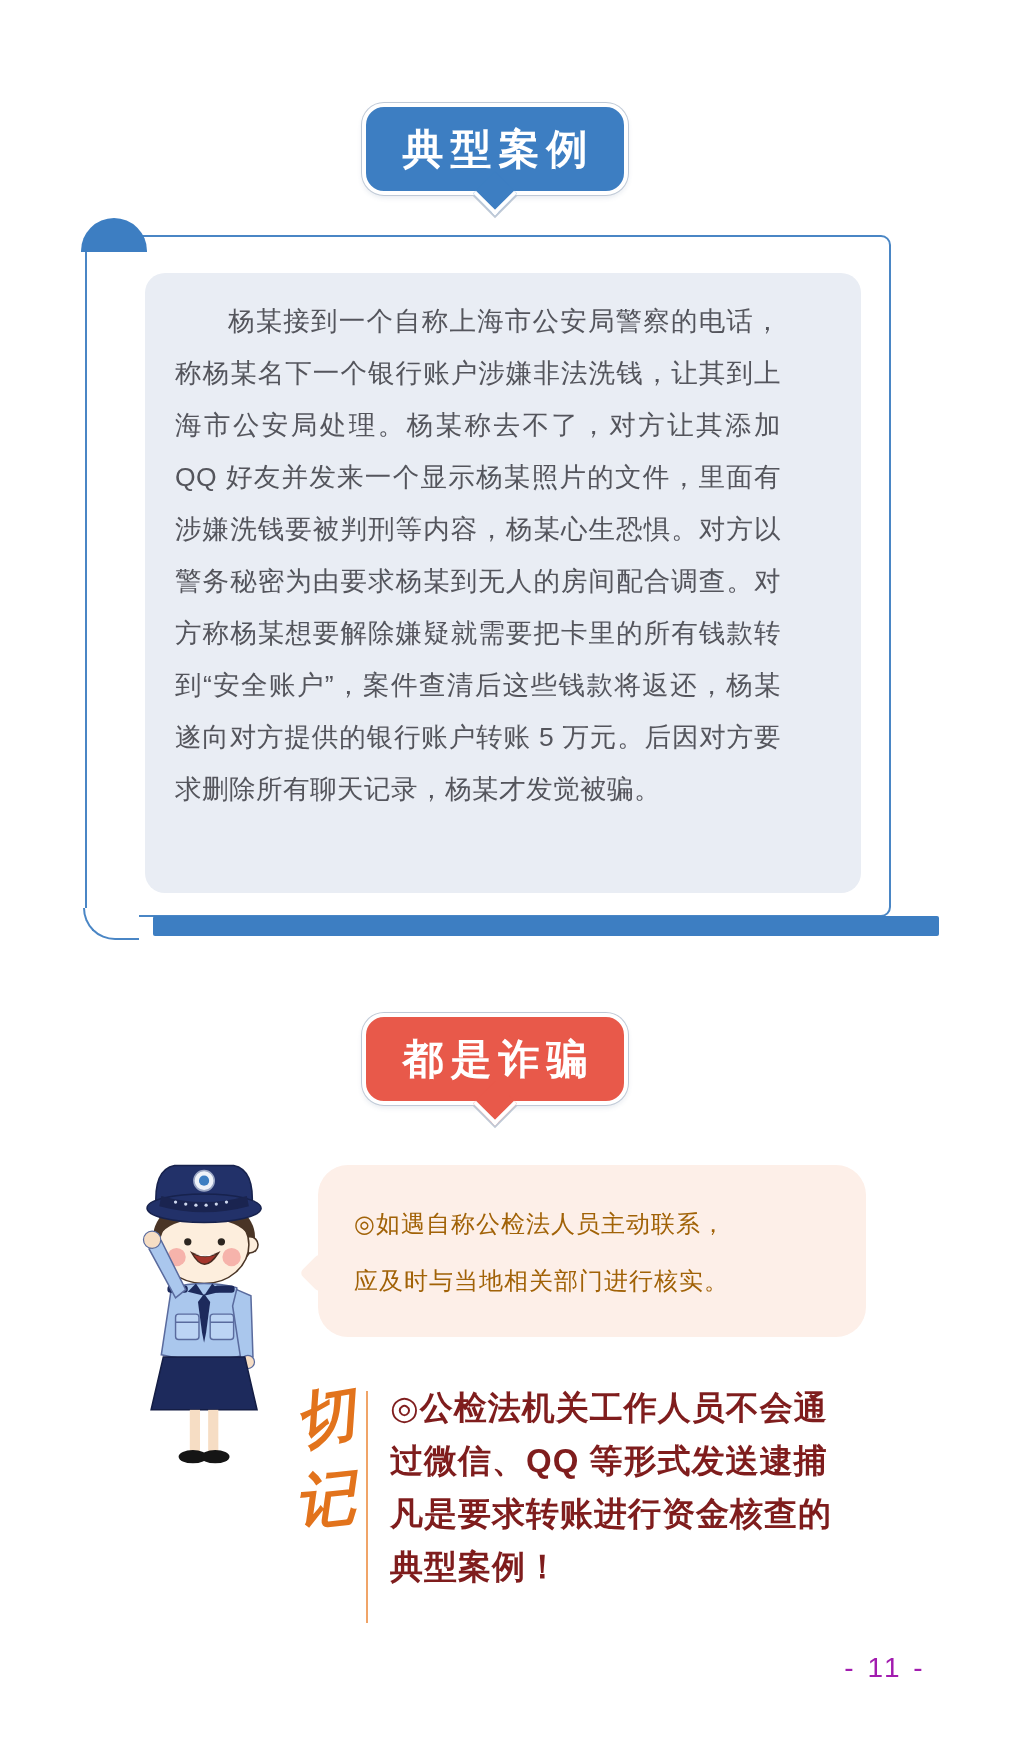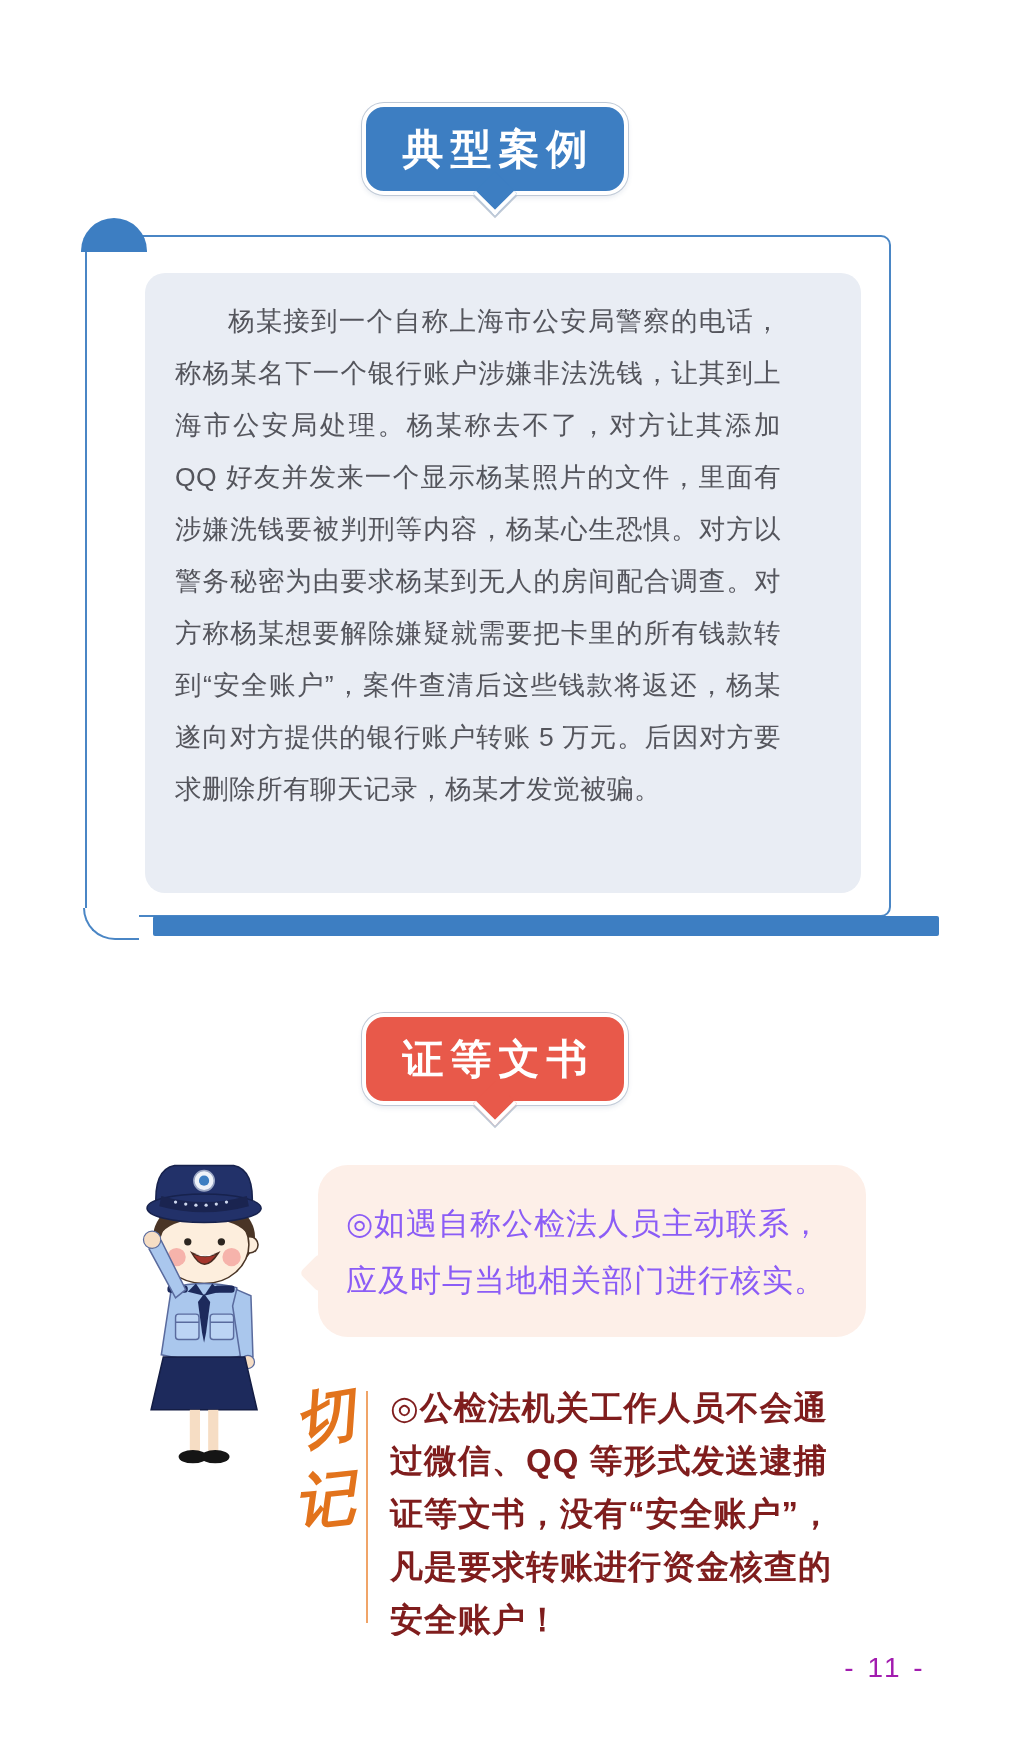--- a/index.html
+++ b/index.html
@@ -59,22 +59,22 @@
   .officer{position:absolute;left:98px;top:1136px;width:204px;height:330px;}
   .bubble{
     position:absolute;left:318px;top:1158px;width:548px;height:172px;
     background:#fdefe8;border-radius:30px;z-index:3;
   }
   .bubble .btail{
     position:absolute;left:-13px;top:94px;width:28px;height:28px;
     background:#fdefe8;transform:rotate(45deg);border-radius:5px;
   }
   .bubble-text{
-    position:absolute;left:28px;top:30px;width:490px;
-    font-size:31px;line-height:57px;color:#8b5cf6;letter-spacing:1px;
+    position:absolute;left:36px;top:30px;width:490px;
+    font-size:24px;line-height:57px;color:#a16207;letter-spacing:1px;
   }
   .remember-chars{
     position:absolute;left:294px;top:1380px;width:62px;
     color:#e2731c;font-family:"DejaVu Serif","Liberation Serif",serif;
     font-style:italic;font-weight:bold;font-size:60px;line-height:1;
     text-align:center;z-index:4;
   }
   .remember-chars .ch1{transform:rotate(-10deg);}
   .remember-chars .ch2{margin-top:22px;transform:rotate(-6deg);}
   .remember-divider{
@@ -104,21 +104,21 @@
   <div class="paper">
     <div class="curl-top"></div>
     <div class="bottom-bar"></div>
     <div class="curl-bottom"></div>
     <div class="inner-panel">
       <div class="case-text">杨某接到一个自称上海市公安局警察的电话，称杨某名下一个银行账户涉嫌非法洗钱，让其到上海市公安局处理。杨某称去不了，对方让其添加 QQ 好友并发来一个显示杨某照片的文件，里面有涉嫌洗钱要被判刑等内容，杨某心生恐惧。对方以警务秘密为由要求杨某到无人的房间配合调查。对方称杨某想要解除嫌疑就需要把卡里的所有钱款转到“安全账户”，案件查清后这些钱款将返还，杨某遂向对方提供的银行账户转账 5 万元。后因对方要求删除所有聊天记录，杨某才发觉被骗。</div>
     </div>
   </div>
 
   <div class="banner red">
-    <span>证等文书</span>
+    <span>都是诈骗</span>
     <span class="tail"></span>
   </div>
 
   <div class="officer">
     <svg width="204" height="330" viewBox="0 0 200 324">
 
       <ellipse cx="104" cy="92" rx="50" ry="38" fill="#4a3526"></ellipse>
 
       <circle cx="59" cy="100" r="8" fill="#fdeedd" stroke="#4a3526" stroke-width="1.5"></circle>
       <circle cx="149" cy="100" r="8" fill="#fdeedd" stroke="#4a3526" stroke-width="1.5"></circle>
@@ -188,20 +188,19 @@
   </div>
 
   <div class="remember-chars">
     <div class="ch1">切</div>
     <div class="ch2">记</div>
   </div>
   <div class="remember-divider"></div>
   <div class="warning-lines">
     <div>◎公检法机关工作人员不会通</div>
     <div>过微信、QQ 等形式发送逮捕</div>
-    <div>证等文书，没有“安全账户”，</div>
     <div>凡是要求转账进行资金核查的</div>
-    <div>安全账户！</div>
+    <div>典型案例！</div>
   </div>
 
   <div class="page-number">- 11 -</div>
 
 </div>
 
 </body></html>

